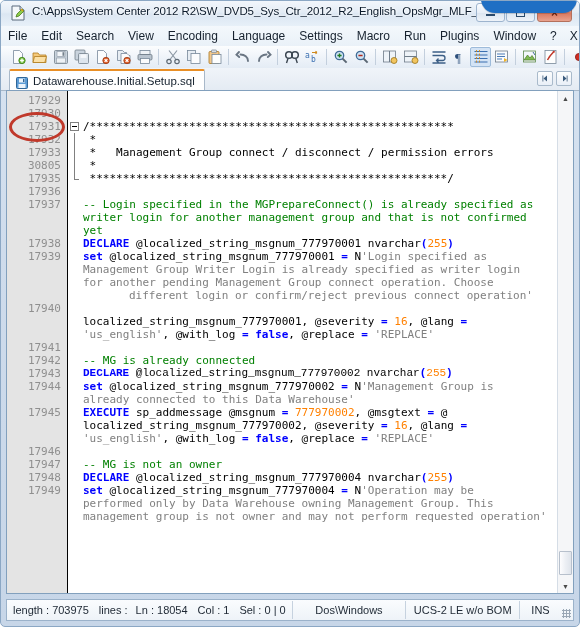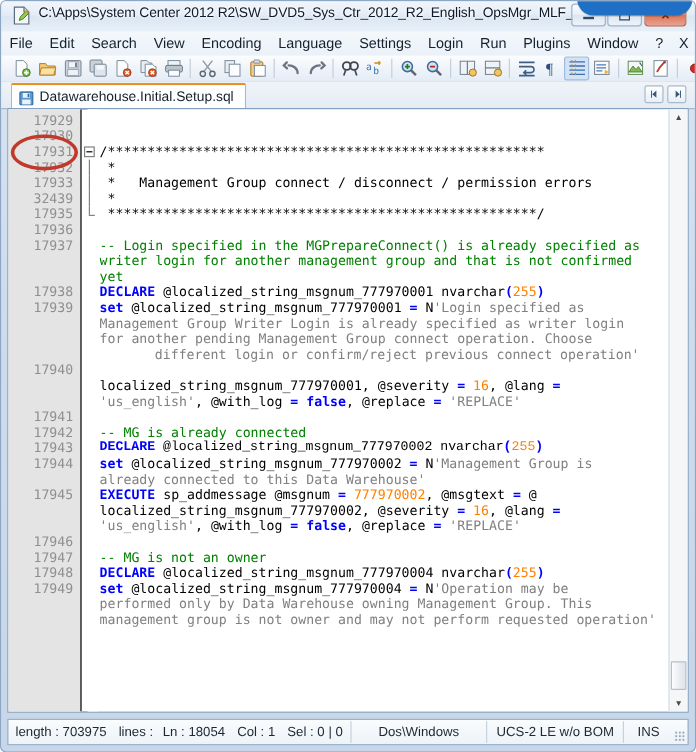--- a/index.html
+++ b/index.html
@@ -113,21 +113,21 @@
   #tabscroll-right{right:7px;}
 
   
   #editor{
     position:absolute;left:5px;top:89px;right:5px;bottom:32px;
     background:#ffffff;border:1px solid #82a0bd;box-sizing:border-box;
     overflow:hidden;
   }
   #gutter{
     position:absolute;left:0;top:0;bottom:0;width:60px;
-    background:#e4e4e4;border-right:6px solid #000000;
+    background:#e4e4e4;border-right:1px solid #000000;
   }
   #fold-col{
     position:absolute;left:61px;top:0;bottom:0;width:14px;background:#ffffff;
   }
   #code{
     position:absolute;left:76px;top:0;right:17px;bottom:0;
     overflow:hidden;
   }
   .ln{
     position:absolute;right:6px;font-family:"DejaVu Sans Mono","Liberation Mono",monospace;
@@ -232,21 +232,21 @@
   </div>
 
   <div id="menubar">
     <div class="menu-item">File</div>
     <div class="menu-item">Edit</div>
     <div class="menu-item">Search</div>
     <div class="menu-item">View</div>
     <div class="menu-item">Encoding</div>
     <div class="menu-item">Language</div>
     <div class="menu-item">Settings</div>
-    <div class="menu-item">Login</div>
+    <div class="menu-item">Macro</div>
     <div class="menu-item">Run</div>
     <div class="menu-item">Plugins</div>
     <div class="menu-item">Window</div>
     <div class="menu-item">?</div>
     <div id="menu-x">X</div>
   </div>
 
   <div id="toolbar">
     <div class="tb-grip"></div>
     <div id="tb-slots" style="display: flex; align-items: center;">
@@ -452,21 +452,21 @@
     </div>
   </div>
 
   <div id="editor">
     <div id="gutter">
         <div class="ln" style="top: 3px;">17929</div>
         <div class="ln" style="top: 16px;">17930</div>
         <div class="ln" style="top: 29px;">17931</div>
         <div class="ln" style="top: 42px;">17932</div>
         <div class="ln" style="top: 55px;">17933</div>
-        <div class="ln" style="top: 68px;">32439</div>
+        <div class="ln" style="top: 68px;">30805</div>
         <div class="ln" style="top: 81px;">17935</div>
         <div class="ln" style="top: 94px;">17936</div>
         <div class="ln" style="top: 107px;">17937</div>
         <div class="ln" style="top: 146px;">17938</div>
         <div class="ln" style="top: 159px;">17939</div>
         <div class="ln" style="top: 211px;">17940</div>
         <div class="ln" style="top: 250px;">17941</div>
         <div class="ln" style="top: 263px;">17942</div>
         <div class="ln" style="top: 276px; text-align: right;">17943</div>
         <div class="ln" style="top: 289px;">17944</div>

